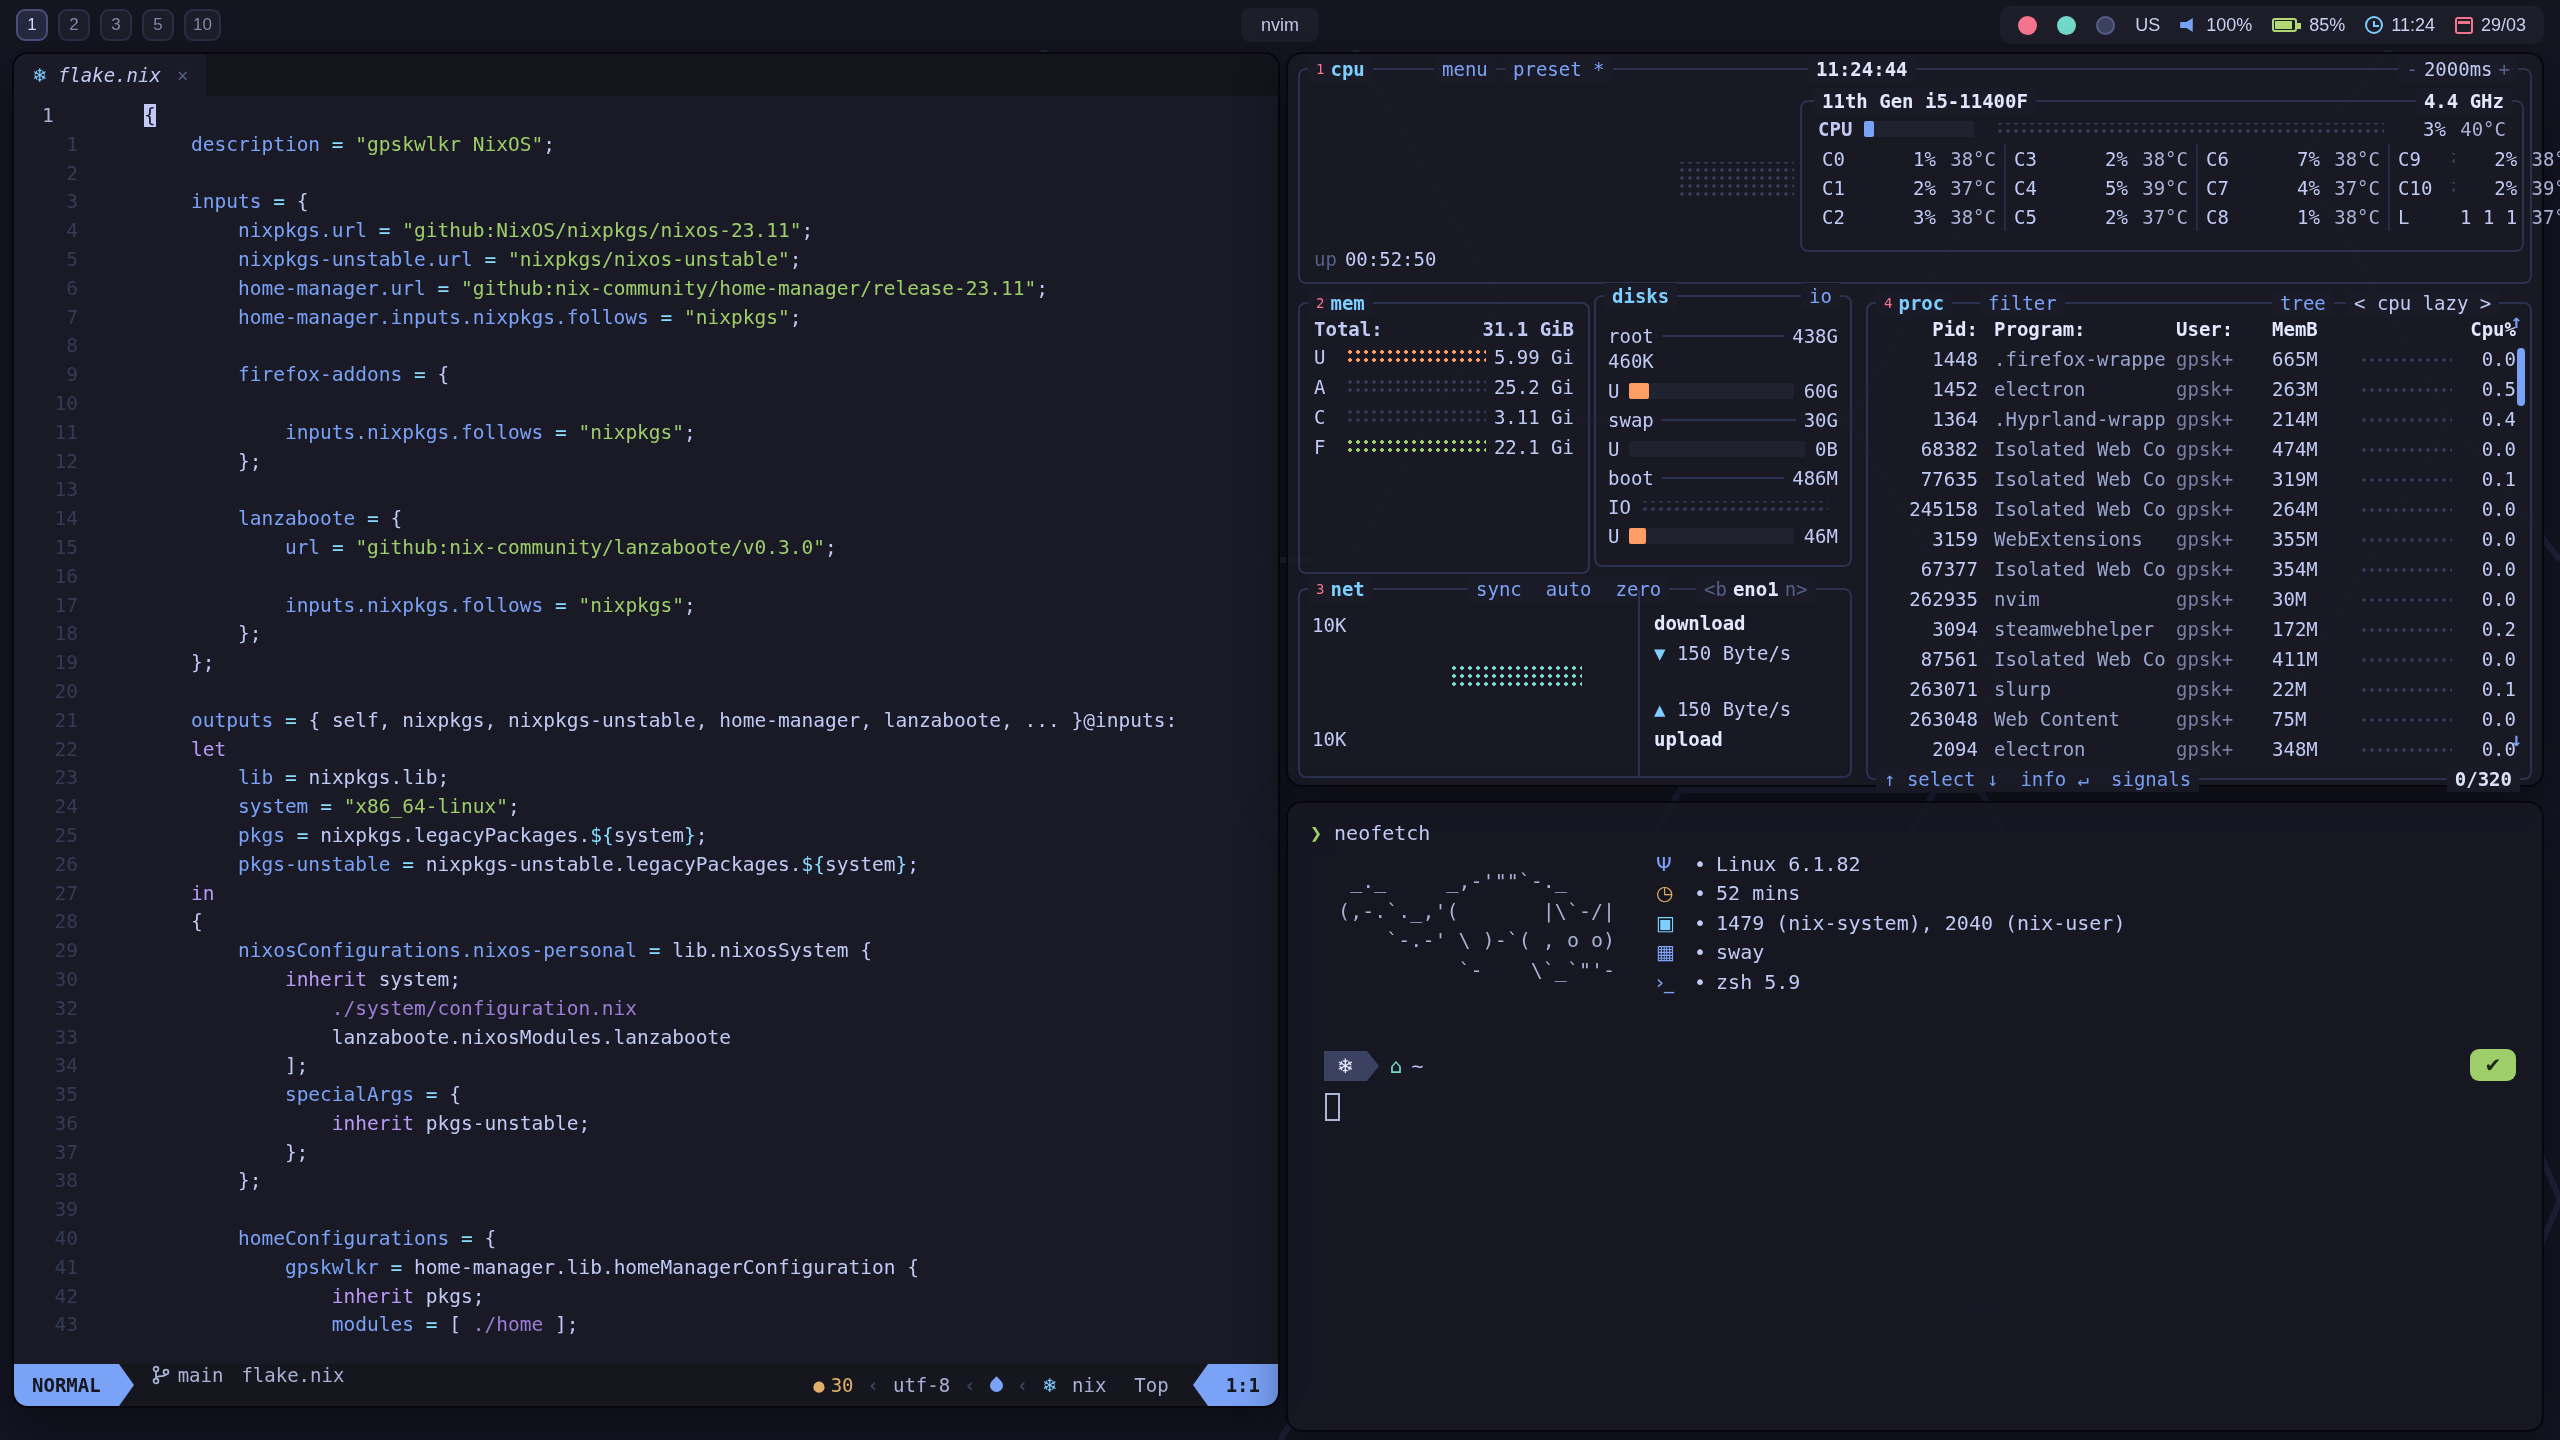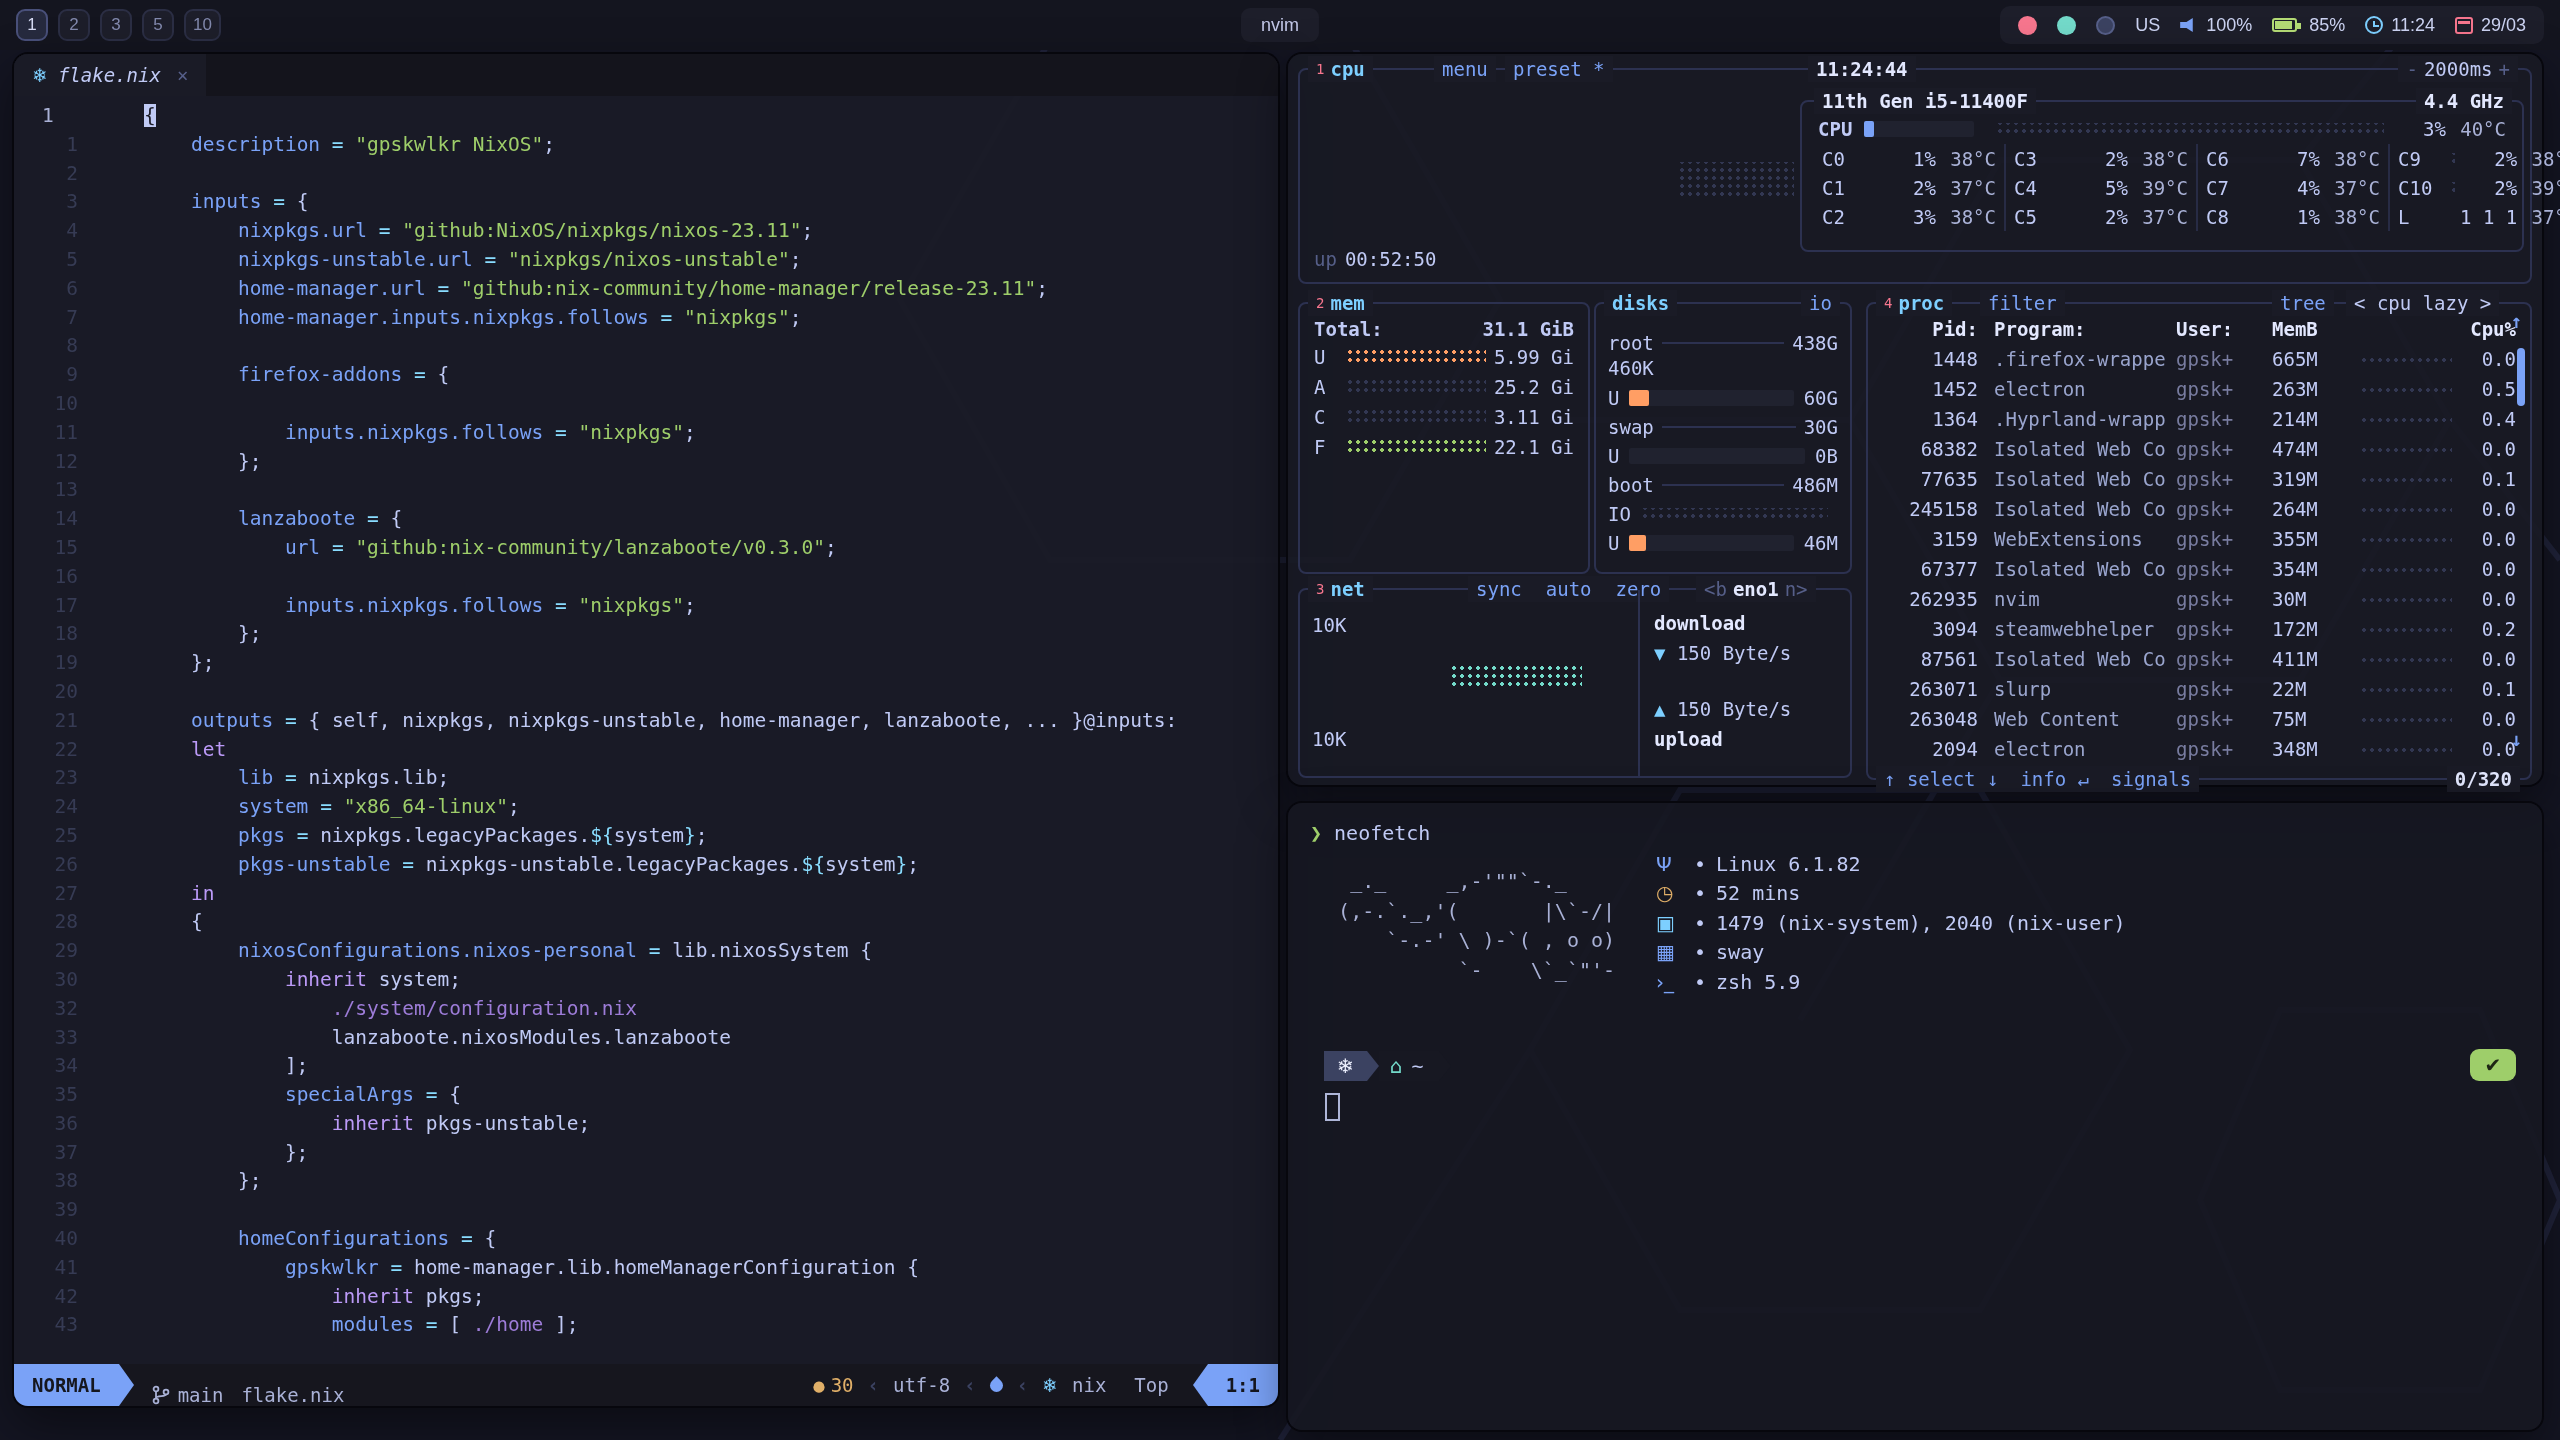--- a/index.html
+++ b/index.html
@@ -35,21 +35,21 @@
   .tab .nix-ic{color:#7dcfff;font-family:"DejaVu Sans",sans-serif}
   .tab .close{color:#565f89;margin-left:6px}
   .editor-body{flex:1;overflow:hidden}
   .code-rows{padding-top:6px;font-size:19.5px;line-height:28.8px}
   .crow{display:flex;height:28.8px}
   .gut{flex:none;width:110px;text-align:right;padding-right:46px;color:#363b54}
   .gut.cur{text-align:left;padding-left:28px;color:#a9b1d6}
   pre.cl{margin:0;font-family:inherit;white-space:pre;padding-left:20px}
   .tok-b{color:#7aa2f7}.tok-g{color:#9ece6a}.tok-p{color:#bb9af7}.tok-c{color:#89ddff}.tok-f{color:#c0caf5}.tok-v{color:#9d7cd8}
   .tok-cur{background:#c0caf5;color:#1a1b26}
-  .statusline{height:42px;background:#16161e;display:flex;align-items:flex-end;font-size:19px;color:#a9b1d6;border-radius:0 0 14px 14px}
+  .statusline{height:42px;background:#16161e;display:flex;align-items:flex-start;font-size:19px;color:#a9b1d6;border-radius:0 0 14px 14px}
   .mode{background:#7aa2f7;color:#15161e;font-weight:bold;padding:0 18px;height:100%;display:flex;align-items:center;border-bottom-left-radius:14px}
   .pl{width:0;height:0;border-top:21px solid transparent;border-bottom:21px solid transparent}
   .pl.r{border-left:15px solid #7aa2f7}
   .pl.l{border-right:15px solid #7aa2f7}
   .sl-item{margin-left:18px;display:flex;align-items:center;gap:8px}
   .sl-right{margin-left:auto;display:flex;align-items:center;gap:14px}
   .sep{color:#3b4261;font-weight:bold}
   .diag{color:#e0af68;display:flex;align-items:center;gap:6px}
   .drop{width:13px;height:13px;background:#7aa2f7;border-radius:0 50% 50% 50%;transform:rotate(45deg)}
   .slnix{color:#7dcfff;font-family:"DejaVu Sans",sans-serif}
@@ -533,21 +533,21 @@
             <span class="v">3.11 Gi</span>
           </div>
           <div class="mem-row">
             <span class="k">F</span>
             <span class="memdots dots-green"></span>
             <span class="v">22.1 Gi</span>
           </div>
         </div>
     </div>
 
-    <div class="panel" style="left:306px;top:248px;width:258px;height:272px">
+    <div class="panel" style="left:306px;top:241px;width:258px;height:272px">
       <div class="blab ptitle" style="left:8px">disks</div>
       <div class="blab popt" style="right:10px">io</div>
       <div class="dk-rows">
           <div class="dk-head">
             <span>root</span>
             <span class="rule"></span>
             <span>438G</span>
           </div>
           <div class="dk-text">
             <span>460K</span>

